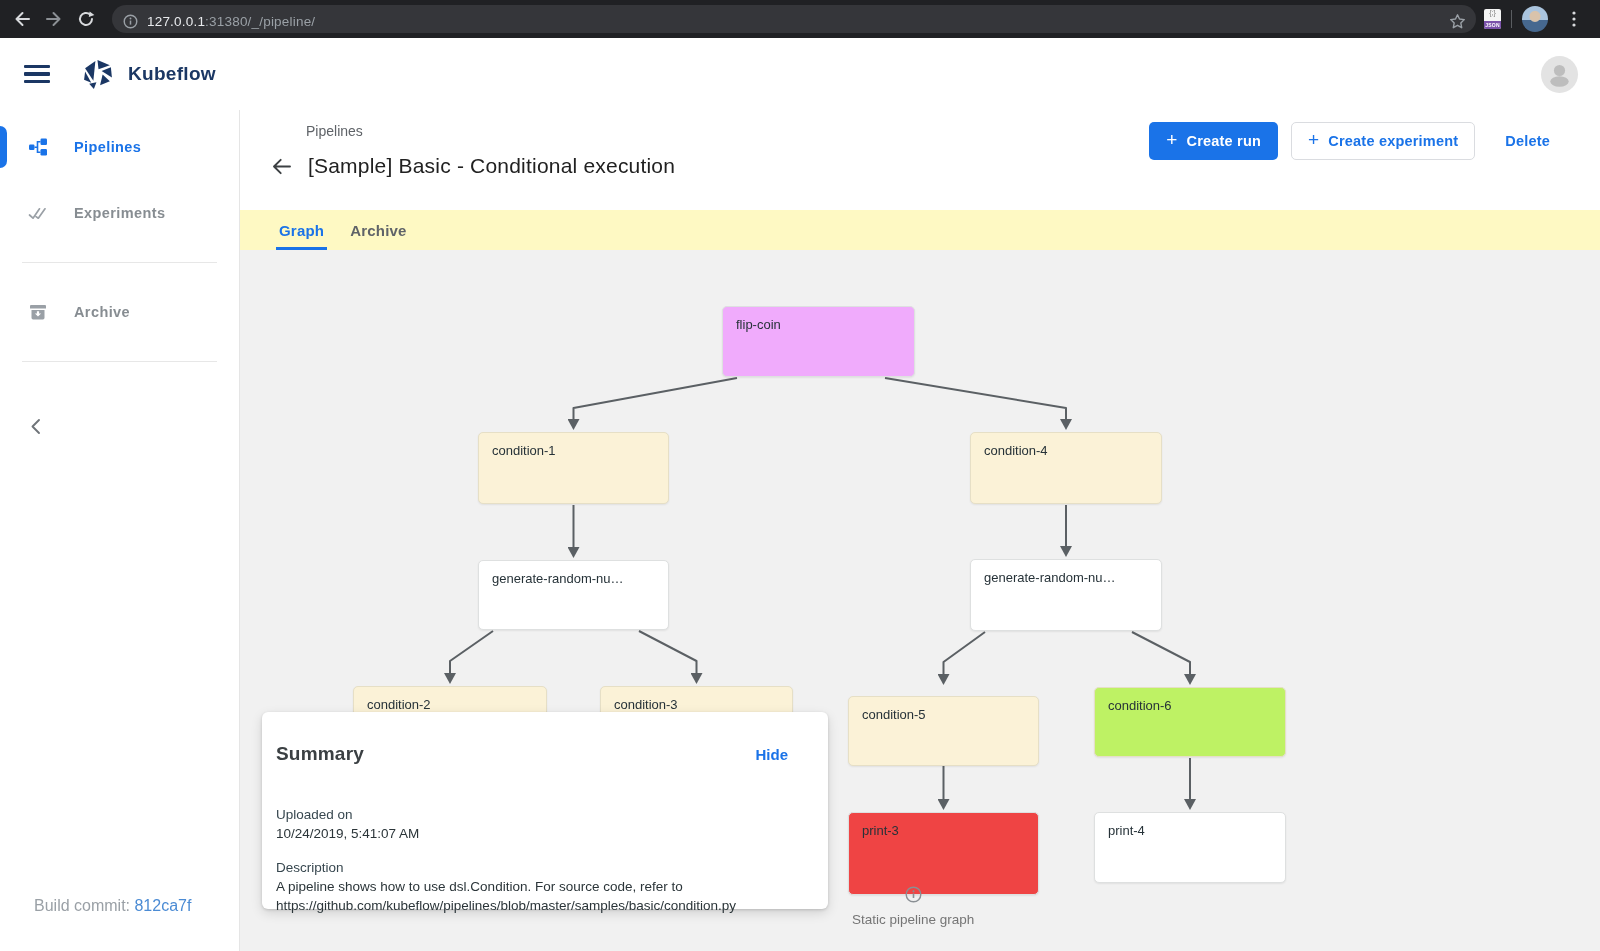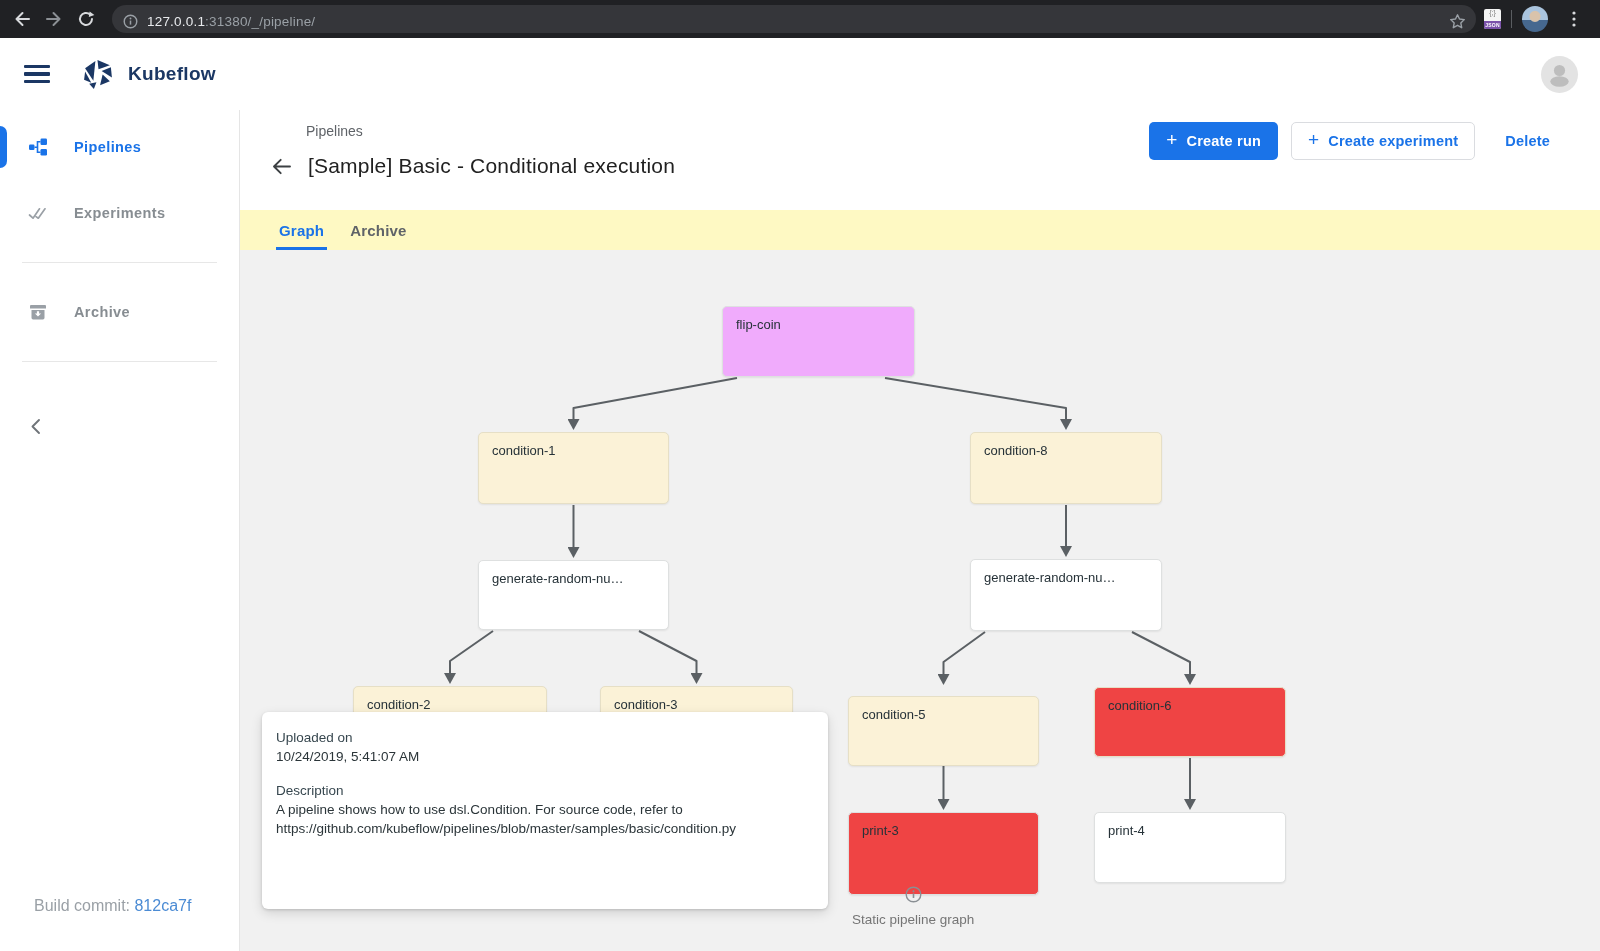--- a/index.html
+++ b/index.html
@@ -76,21 +76,21 @@
   .node-label { font-size:13px; color:#263238; line-height:14px; display:block; white-space:nowrap; overflow:hidden; }
 
   .summary-card { position:absolute; left:22px; top:462px; width:566px; height:197px; z-index:5;
                   background:#fff; border-radius:6px; padding:0 40px 0 14px;
                   box-shadow:0 1px 3px rgba(0,0,0,.15), 0 4px 12px rgba(0,0,0,.13); }
   .summary-head { display:flex; justify-content:space-between; align-items:baseline; padding-top:31px; }
   .summary-title { font-size:19px; font-weight:700; color:#3b4043; letter-spacing:.2px; }
   .hide-link { font-size:15px; font-weight:700; color:#1a73e8; cursor:pointer; }
   .sum-label { font-size:13.5px; color:#37474f; line-height:19px; }
   .sum-value { font-size:13.5px; color:#2b3539; line-height:19px; }
-  .uploaded-label { margin-top:16px; }
+  .uploaded-label { margin-top:40px; }
   .desc-label { margin-top:15px; }
   .desc-text { max-width:505px; }
 
   .static-note { position:absolute; left:612px; top:636px; z-index:2; display:flex; align-items:center; gap:9px;
                  color:#757575; font-size:13.5px;flex-direction:column; }
 </style>
 </head>
 <body>
 
 <div class="chrome">
@@ -247,20 +247,24 @@
           <path d="M826,255 L826,297" class="edge" marker-end="url(#arrowhead)" style="stroke: rgb(91, 96, 100);"></path>
           <path d="M253,381 L210,411 L210,424" class="edge" marker-end="url(#arrowhead)" style="stroke: rgb(91, 96, 100);"></path>
           <path d="M399,381 L456.5,411 L456.5,424" class="edge" marker-end="url(#arrowhead)" style="stroke: rgb(91, 96, 100);"></path>
           <path d="M745,382 L703.5,412 L703.5,425" class="edge" marker-end="url(#arrowhead)" style="stroke: rgb(91, 96, 100);"></path>
           <path d="M892,382 L950,412 L950,425" class="edge" marker-end="url(#arrowhead)" style="stroke: rgb(91, 96, 100);"></path>
           <path d="M703.5,508 L703.5,550" class="edge" marker-end="url(#arrowhead)" style="stroke: rgb(91, 96, 100);"></path>
           <path d="M950,508 L950,550" class="edge" marker-end="url(#arrowhead)" style="stroke: rgb(91, 96, 100);"></path>
         </svg>
 
       <div class="summary-card">
+        <div class="summary-head">
+          <span class="summary-title">Summary</span>
+          <span class="hide-link">Hide</span>
+        </div>
         <div class="sum-label uploaded-label">Uploaded on</div>
         <div class="sum-value">10/24/2019, 5:41:07 AM</div>
         <div class="sum-label desc-label">Description</div>
         <div class="sum-value desc-text">A pipeline shows how to use dsl.Condition. For source code, refer to https://github.com/kubeflow/pipelines/blob/master/samples/basic/condition.py</div>
       </div>
 
       <div class="static-note">
         <svg width="17" height="17" viewBox="0 0 17 17">
           <circle cx="8.5" cy="8.5" r="7.3" stroke="#8a8f94" stroke-width="1.4" fill="none"></circle>
           <rect x="7.7" y="7.4" width="1.6" height="4.6" fill="#8a8f94"></rect>
@@ -268,38 +272,38 @@
         </svg>
         <span>Static pipeline graph</span>
       </div>
     <div class="node" style="left: 482px; top: 56px; width: 193px; height: 71px; background: #f0abfc;">
           <span class="node-label">flip-coin</span>
         </div>
         <div class="node condition" style="left: 238px; top: 182px; width: 191px; height: 72px; background: rgb(251, 242, 215); border-color: rgb(230, 223, 198);">
           <span class="node-label">condition-1</span>
         </div>
         <div class="node condition" style="left: 730px; top: 182px; width: 192px; height: 72px; background: rgb(251, 242, 215); border-color: rgb(230, 223, 198);">
-          <span class="node-label">condition-8</span>
+          <span class="node-label">condition-4</span>
         </div>
         <div class="node" style="left: 238px; top: 310px; width: 191px; height: 70px; background: rgb(255, 255, 255);">
           <span class="node-label">generate-random-nu…</span>
         </div>
         <div class="node" style="left: 730px; top: 309px; width: 192px; height: 72px; background: rgb(255, 255, 255);">
           <span class="node-label">generate-random-nu…</span>
         </div>
         <div class="node condition" style="left: 113px; top: 436px; width: 194px; height: 72px; background: rgb(251, 242, 215); border-color: rgb(230, 223, 198);">
           <span class="node-label">condition-2</span>
         </div>
         <div class="node condition" style="left: 360px; top: 436px; width: 193px; height: 72px; background: rgb(251, 242, 215); border-color: rgb(230, 223, 198);">
           <span class="node-label">condition-3</span>
         </div>
         <div class="node condition" style="left: 608px; top: 446px; width: 191px; height: 70px; background: rgb(251, 242, 215); border-color: rgb(230, 223, 198);">
           <span class="node-label">condition-5</span>
         </div>
-        <div class="node condition" style="left: 854px; top: 437px; width: 192px; height: 70px; background: #ef4444; border-color: rgb(230, 223, 198);">
+        <div class="node condition" style="left: 854px; top: 437px; width: 192px; height: 70px; background: #bef264; border-color: rgb(230, 223, 198);">
           <span class="node-label">condition-6</span>
         </div>
         <div class="node" style="left: 608px; top: 562px; width: 191px; height: 83px; background: #ef4444;">
           <span class="node-label">print-3</span>
         </div>
         <div class="node" style="left: 854px; top: 562px; width: 192px; height: 71px; background: rgb(255, 255, 255);">
           <span class="node-label">print-4</span>
         </div>
       </div>
   </div>

